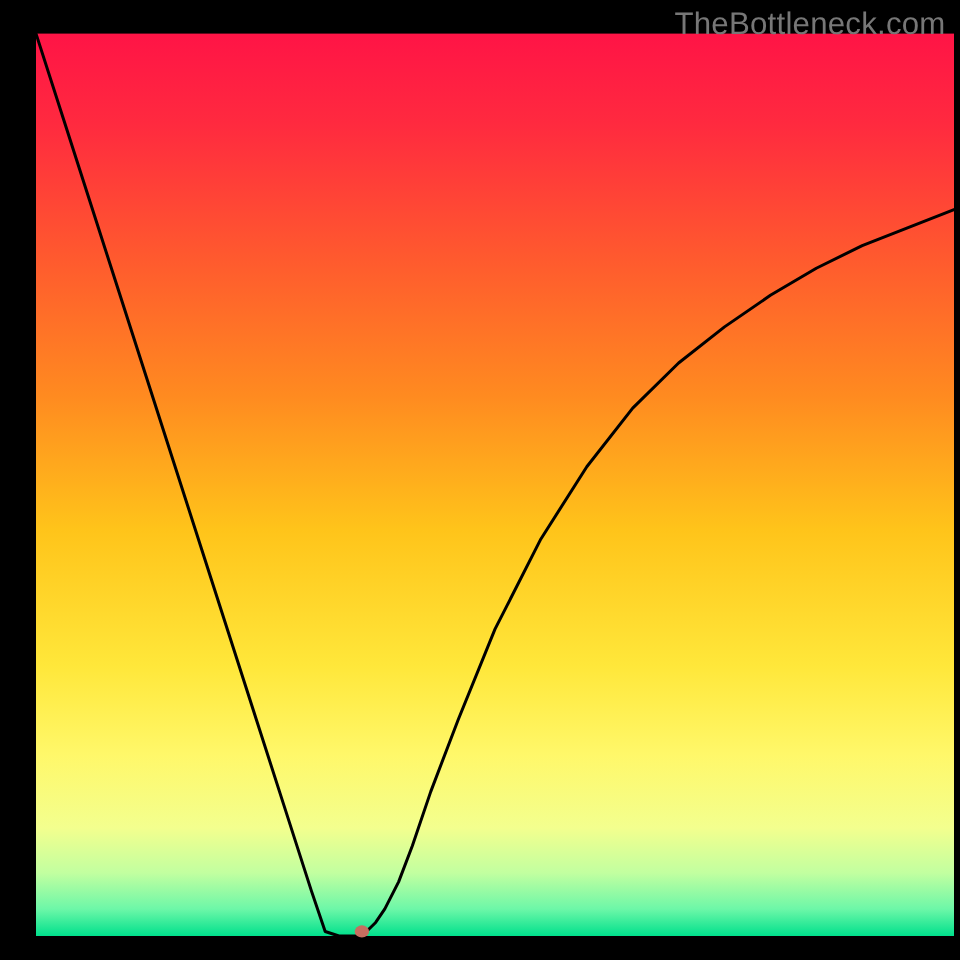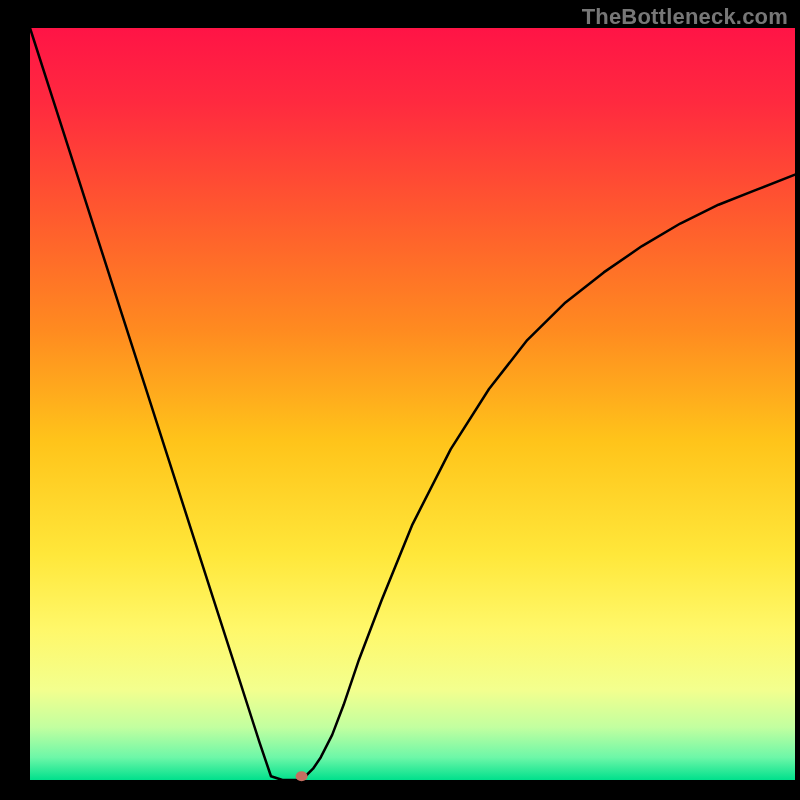--- a/index.html
+++ b/index.html
@@ -15,22 +15,22 @@
     position: relative;
     width: 800px;
     height: 800px;
     background: #000;
   }
   .watermark {
     position: absolute;
     top: 4px;
     right: 12px;
     color: #777;
-    font-size: 22px;
-    font-weight: 700;
+    font-size: 26px;
+    font-weight: 400;
     letter-spacing: 0.2px;
     z-index: 10;
   }
   svg.plot {
     position: absolute;
     left: 0;
     top: 0;
     width: 800px;
     height: 800px;
     display: block;

